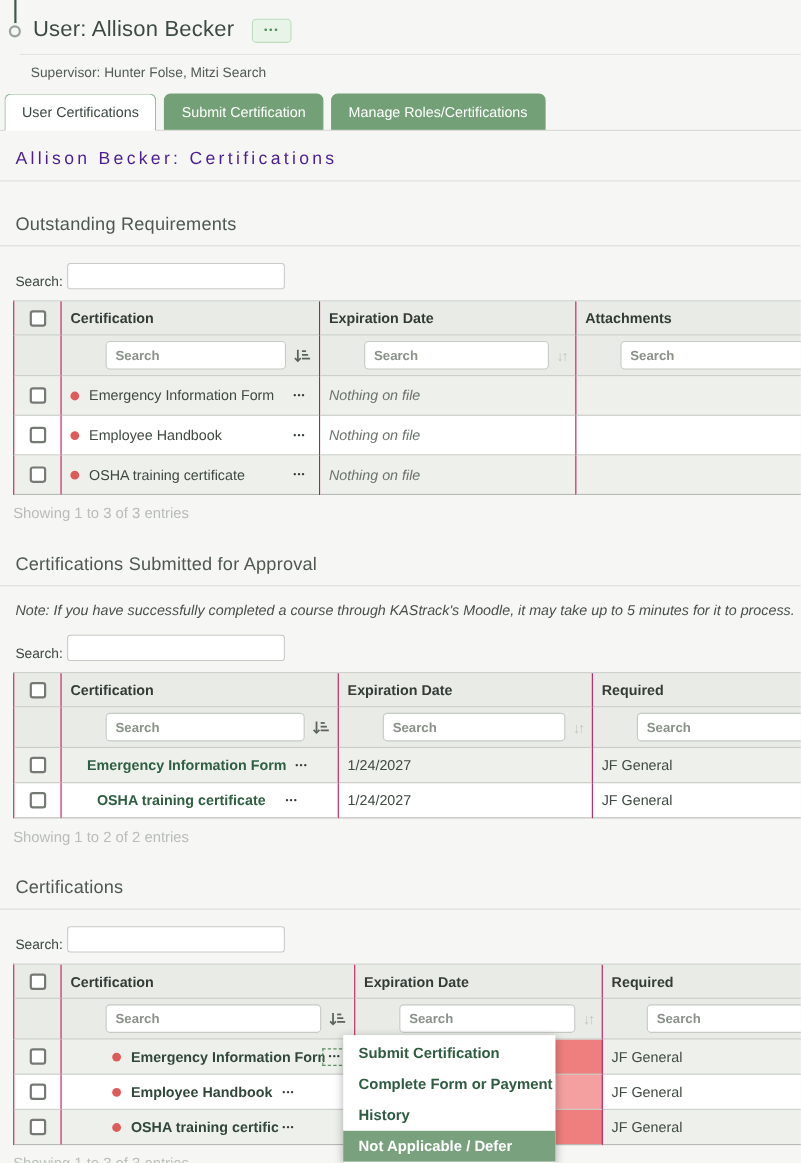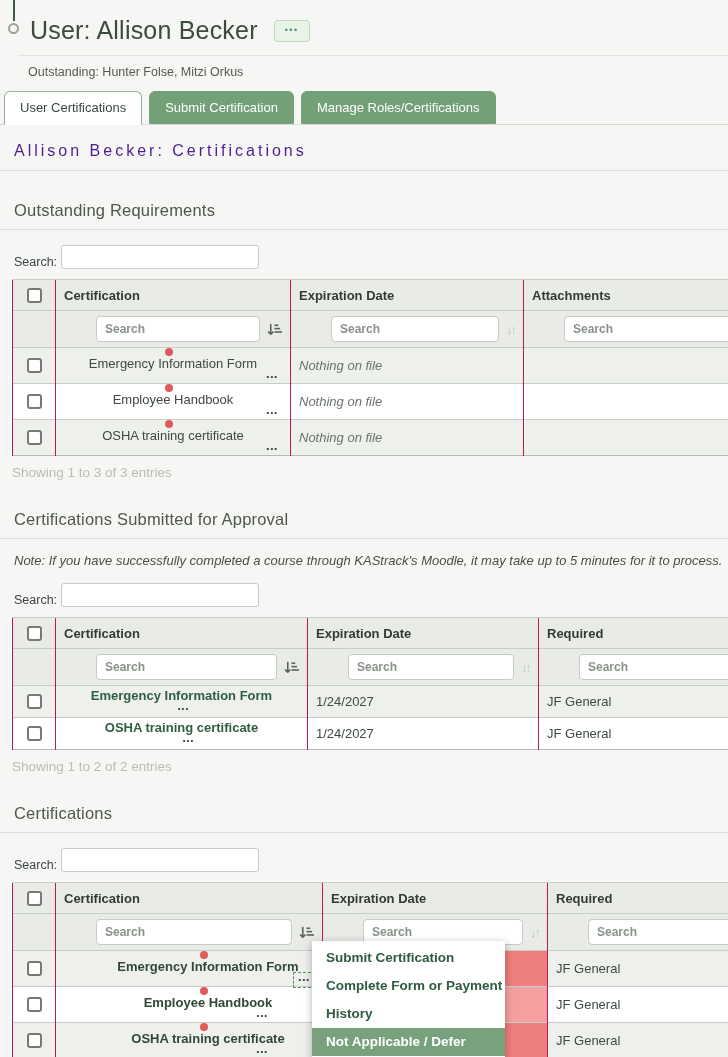--- a/index.html
+++ b/index.html
@@ -7,21 +7,21 @@
   body {
     width:728px; height:1057px; overflow:hidden; position:relative;
     background:#f6f6f4; color:#3d4842;
     font-family:"Liberation Sans", sans-serif; font-size:13px;
   }
   .tree-line { position:absolute; left:13px; top:0; width:2px; height:21px; background:#3e5a46; }
   .tree-circle { position:absolute; left:8px; top:23px; width:11px; height:11px;
     border:2px solid #9aa29b; border-radius:50%; background:#f6f6f4; }
 
   .title-row { display:flex; align-items:center; padding:16px 0 0 30px; }
-  .page-title { font-size:25px; font-weight:500; color:#3c4a41; margin:0; letter-spacing:0.2px;text-align:right; }
+  .page-title { font-size:20px; font-weight:500; color:#3c4a41; margin:0; letter-spacing:0.2px;text-align:right; }
   .ellipsis-btn { margin-left:16px; background:#e9f4e9; border:1px solid #bcdcbe; border-radius:4px;
     color:#4f8f58; font-size:9px; letter-spacing:1.5px; padding:6px 10px 8px; line-height:6px; cursor:pointer; }
   .header-rule { border:0; border-top:1px solid #e2e2de; margin:10px 0 0 18px; }
   .supervisor { padding-left:28px; margin:9px 0 12px; font-size:12.5px; color:#535c54; }
 
   .tabs { display:flex; gap:7px; padding-left:4px; border-bottom:1px solid #d9d9d5; }
   .tab { font-size:13px; padding:8px 15px; border-radius:6px 6px 0 0; cursor:pointer; }
   .tab.active { background:#fff; border:1px solid #8fb593; border-bottom:1px solid #fff;
     margin-bottom:-1px; color:#3d4842; }
   .tab.inactive { background:#74a078; border:1px solid #74a078; color:#fff; }
@@ -48,21 +48,21 @@
     padding:0 8px; font-family:inherit; font-size:12px; font-weight:700; color:#555; background:#fff; outline:none; }
   .filter-wrap input::placeholder, .search-row input::placeholder { color:#8a928a; font-weight:700; }
   .sort-both { color:#c3c7c1; font-size:13px; font-weight:700; letter-spacing:-2px; white-space:nowrap; }
   .cb-col { width:43px; }
   .checkbox { width:15px; height:15px; border:2px solid #757a75; border-radius:3px; background:#fff;
     margin:0 auto; cursor:pointer; }
   tr.stripe td { background:#eef0ec; }
   td { font-size:13px; color:#3f4a42; }
   .row-h36 td { height:36px; }
   .row-h32 td { height:32px; }
-  .cert-cell { display:flex; align-items:center;flex-direction:column; }
+  .cert-cell { display:flex; align-items:center; }
   .red-dot { width:8px; height:8px; border-radius:50%; background:#e15a5a; flex:0 0 auto; margin-right:9px; }
   .cert-name { white-space:nowrap; overflow:hidden; }
   .row-menu-btn { background:none; border:none; color:#333b35; font-size:8px; letter-spacing:1px;
     cursor:pointer; padding:3px 4px; margin-left:auto; line-height:6px; }
   .row-menu-btn.focused { outline:1px dashed #5c8f63; outline-offset:1px; }
   .nothing { font-style:italic; color:#6a736b; }
   .bold-green { font-weight:700; color:#2f5f42; }
   .center-cell { justify-content:center; }
   .bold-dark { font-weight:700; color:#31473a; }
   .showing { color:#b9bdb6; font-size:13.5px; margin:9px 0 0 12px; }
@@ -86,21 +86,21 @@
 <div class="tree-line"></div>
 <span class="tree-circle"></span>
 
 <div class="title-row">
   <h1 class="page-title">User: Allison Becker</h1>
   <button class="ellipsis-btn">
     <span>•••</span>
   </button>
 </div>
 <hr class="header-rule">
-<div class="supervisor">Outstanding: Hunter Folse, Mitzi Orkus</div>
+<div class="supervisor">Supervisor: Hunter Folse, Mitzi Search</div>
 
 <div class="tabs">
   <div class="tab active">User Certifications</div>
   <div class="tab inactive">Submit Certification</div>
   <div class="tab inactive">Manage Roles/Certifications</div>
 </div>
 
 <h2 class="page-heading">Allison Becker: Certifications</h2>
 <hr class="rule">
 

